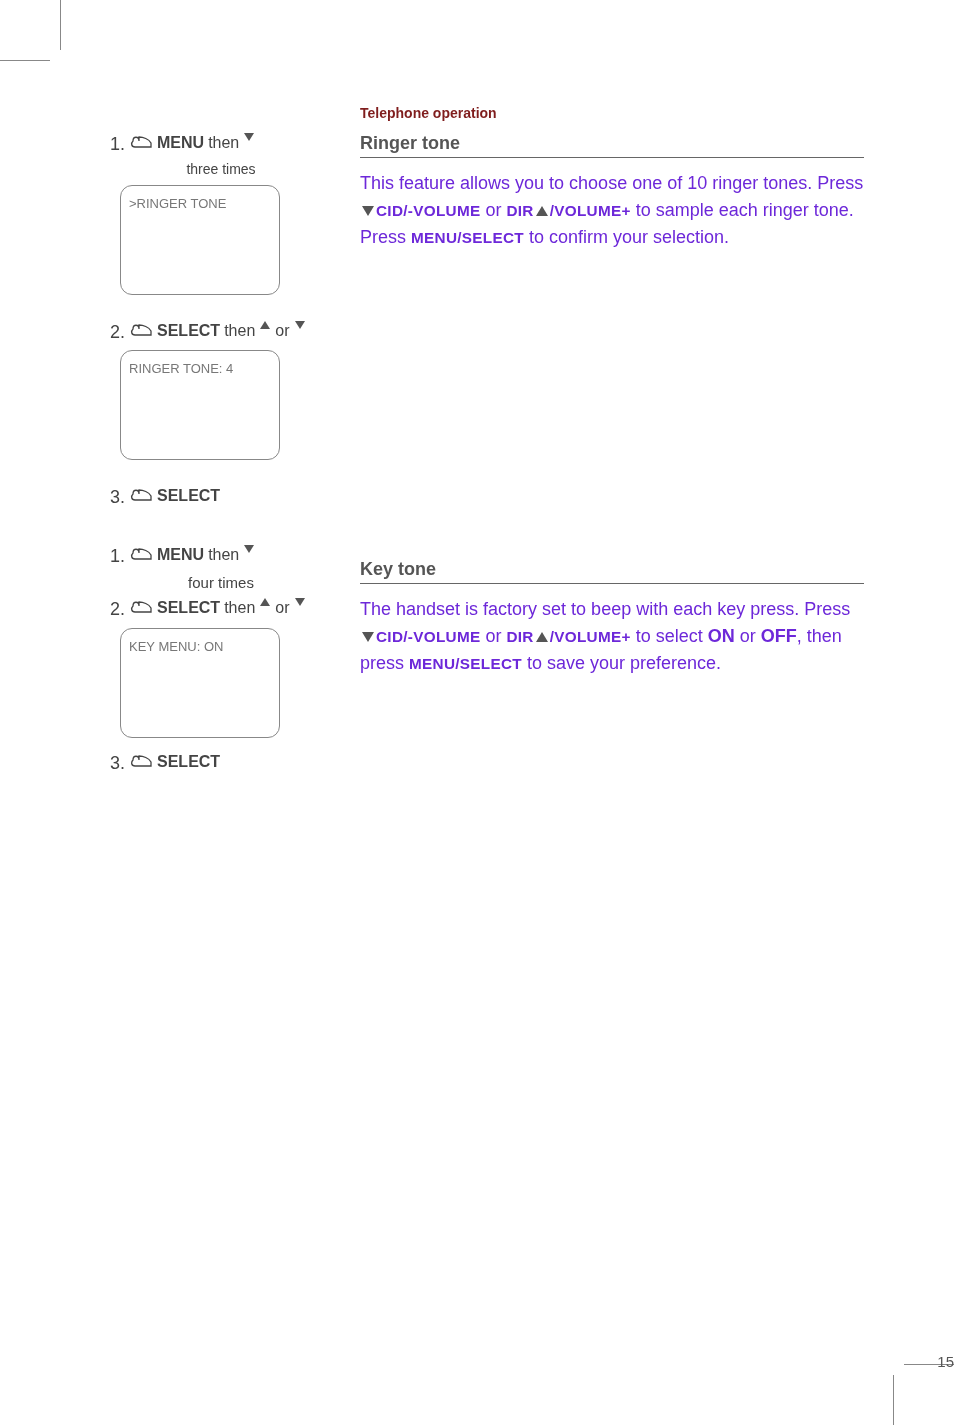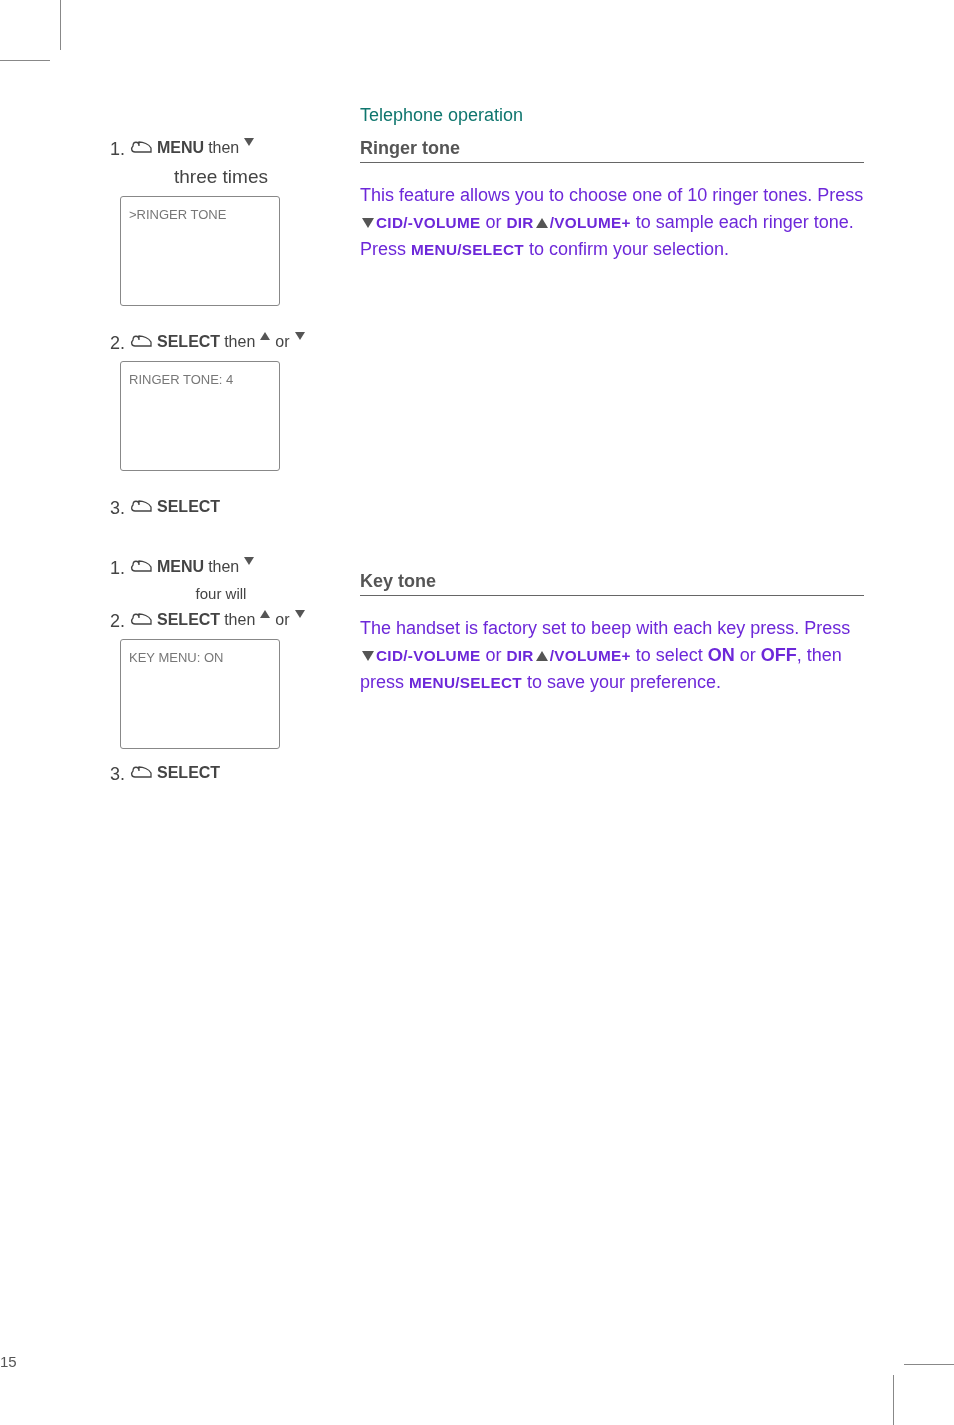--- a/index.html
+++ b/index.html
@@ -15,24 +15,25 @@
   }
   .crop-mark-v { position: absolute; top: 0; left: 60px; width: 1px; height: 50px; background: #888; }
   .crop-mark-h { position: absolute; top: 60px; left: 0; width: 50px; height: 1px; background: #888; }
   .crop-mark-v2 { position: absolute; bottom: 0; right: 60px; width: 1px; height: 50px; background: #888; }
   .crop-mark-h2 { position: absolute; bottom: 60px; right: 0; width: 50px; height: 1px; background: #888; }
 
   .page {
     padding: 105px 90px 50px 110px;
   }
   .header-line {
-    font-size: 18px;
-    color: #0f766e;
+    font-size: 14px;
+    color: #7f1d1d;
     margin-left: 250px;
     margin-bottom: 12px;
+    font-weight: bold;
   }
   .title-bar {
     background: #000;
     color: #fff;
     font-size: 24px;
     font-weight: bold;
     padding: 8px 16px;
     margin-left: 250px;
     margin-bottom: 14px;
   }
@@ -56,40 +57,40 @@
     gap: 4px;
     flex-wrap: wrap;
     line-height: 1.3;
   }
   .step-num {
     font-size: 18px;
     font-weight: normal;
   }
   .screen-box {
     border: 1.5px solid #888;
-    border-radius: 3px;
+    border-radius: 12px;
     width: 160px;
     height: 110px;
     padding: 10px 8px;
     font-size: 13px;
     color: #777;
     margin: 6px 8px 26px 10px;
   }
   .finger-icon {
     display: inline-block;
     width: 24px;
     height: 16px;
     vertical-align: middle;
   }
   .section-head {
     font-weight: bold;
     font-size: 18px;
     border-bottom: 1.5px solid #666;
     padding-bottom: 3px;
-    margin-bottom: 19px;
+    margin-bottom: 12px;
     color: #555;
   }
   .body-text {
     font-size: 18px;
     line-height: 1.5;
     color: #6d28d9;
   }
   .bold { font-weight: bold; }
   .small-caps { font-size: 0.85em; font-weight: bold; letter-spacing: 0.3px; }
   .tri-down {
@@ -143,21 +144,21 @@
     font-style: normal;
   }
   .note-block {
     font-size: 14.5px;
     color: #555;
     line-height: 1.5;
     margin-top: 26px;
   }
   .note-label { font-weight: bold; font-style: italic; }
   .page-num {
-    text-align: left;
+    text-align: right;
     font-size: 15px;
     color: #555;
     position: absolute;
     bottom: 55px;
     left: 0; right: 0;
   }
   .spacer-big { height: 198px; }
 </style>
 </head>
 <body>
@@ -179,21 +180,21 @@
       <div class="step">
         <span class="step-num">1.</span>
         <span class="finger-icon">
           <svg viewBox="0 0 24 16">
               <path d="M4 8 C4 3 10 3 10 8 L10 4 C14 4 20 6 22 10 L22 14 L6 14 C2 14 2 10 4 8 Z" fill="none" stroke="#444" stroke-width="1.3"></path>
             </svg>
         </span>
         <span class="bold">MENU</span>
         <span> then </span>
         <span class="tri-down-sm"></span>
-        <span style="width:100%; text-align:center; font-size:19px;">three times</span>
+        <span style="width:100%; text-align:center; font-size:14px;">three times</span>
       </div>
       <div class="screen-box">&gt;RINGER TONE</div>
 
       <div class="step">
         <span class="step-num">2.</span>
         <span class="finger-icon">
           <svg viewBox="0 0 24 16">
               <path d="M4 8 C4 3 10 3 10 8 L10 4 C14 4 20 6 22 10 L22 14 L6 14 C2 14 2 10 4 8 Z" fill="none" stroke="#444" stroke-width="1.3"></path>
             </svg>
         </span>
@@ -218,21 +219,21 @@
       <div class="step">
         <span class="step-num">1.</span>
         <span class="finger-icon">
           <svg viewBox="0 0 24 16">
               <path d="M4 8 C4 3 10 3 10 8 L10 4 C14 4 20 6 22 10 L22 14 L6 14 C2 14 2 10 4 8 Z" fill="none" stroke="#444" stroke-width="1.3"></path>
             </svg>
         </span>
         <span class="bold">MENU</span>
         <span> then </span>
         <span class="tri-down-sm"></span>
-        <span style="width:100%; text-align:center; font-size:15px;">four will</span>
+        <span style="width:100%; text-align:center; font-size:15px;">four times</span>
       </div>
 
       <div class="step">
         <span class="step-num">2.</span>
         <span class="finger-icon">
           <svg viewBox="0 0 24 16">
               <path d="M4 8 C4 3 10 3 10 8 L10 4 C14 4 20 6 22 10 L22 14 L6 14 C2 14 2 10 4 8 Z" fill="none" stroke="#444" stroke-width="1.3"></path>
             </svg>
         </span>
         <span class="bold">SELECT</span>

